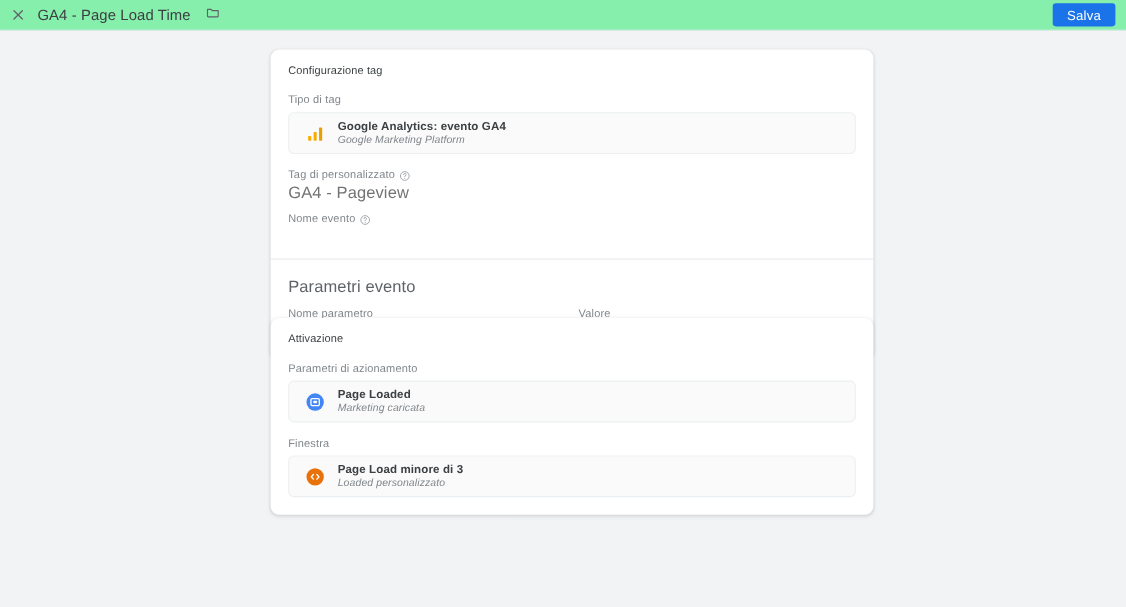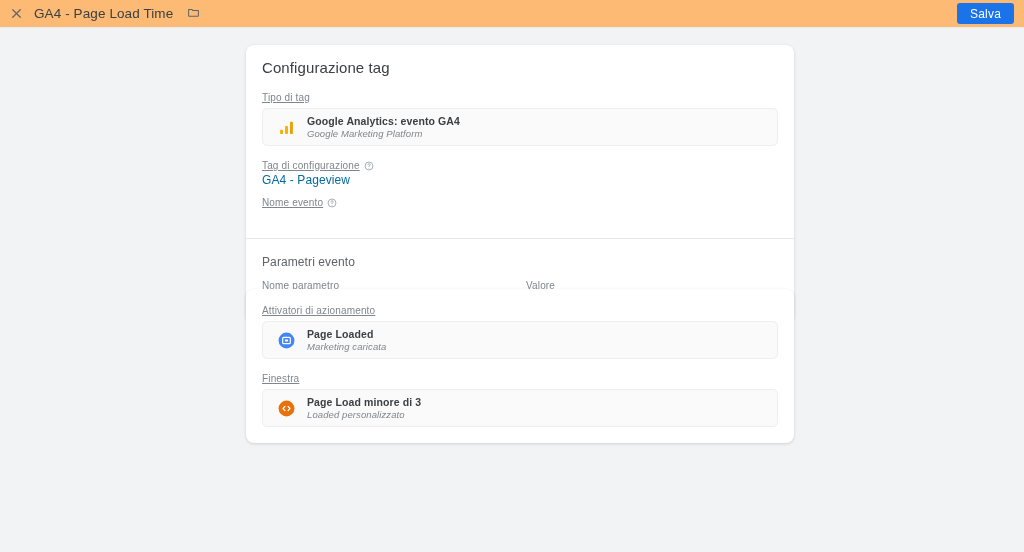--- a/index.html
+++ b/index.html
@@ -16,21 +16,21 @@
     color: #202124;
     -webkit-font-smoothing: antialiased;
   }
 
   
   .topbar {
     position: absolute;
     top: 0; left: 0;
     width: 1024px;
     height: 28px;
-    background: #fdba74;
+    background: #86efac;
     border-bottom: 1px solid #e8eaed;
     display: flex;
     align-items: center;
   }
 
   .close-btn {
     width: 28px;
     height: 28px;
     margin-left: 2px;
     display: flex;
@@ -95,39 +95,38 @@
     width: 548px;
     background: #ffffff;
     border-radius: 8px;
     box-shadow: 0 1px 2px rgba(60,64,67,.10), 0 1px 3px 1px rgba(60,64,67,.06);
   }
 
   #card-tag-config { top: 16px; }
   #card-activation { top: 260px; }
 
   .card-title {
-    font-size: 15px;
+    font-size: 10px;
     color: #3c4043;
     padding: 14px 16px 0 16px;
     letter-spacing: .1px;
   }
 
   .field-label {
     font-size: 10px;
     color: #80868b;
     letter-spacing: .15px;
     display: flex;
     align-items: center;
     gap: 4px;
-    text-decoration: underline;
   }
 
   .field-value {
-    font-size: 12px;
-    color: #0369a1;
+    font-size: 15px;
+    color: #737373;
     letter-spacing: .1px;
     margin-top: 2px;
   }
 
   .help-icon { display: inline-flex; }
 
   .section-body { padding: 0 16px; }
 
   
   .chip-box {
@@ -235,21 +234,21 @@
         </span>
         <span class="chip-texts">
           <span class="chip-title">Google Analytics: evento GA4</span>
           <span class="chip-sub">Google Marketing Platform</span>
         </span>
       </div>
 
       <div class="spacer-14"></div>
 
       <div class="field-label">
-        <span>Tag di configurazione</span>
+        <span>Tag di personalizzato</span>
         <span class="help-icon">
           <svg width="10" height="10" viewBox="0 0 24 24" fill="none" stroke="#9aa0a6" stroke-width="2">
             <circle cx="12" cy="12" r="9.5"></circle>
             <path d="M9.4 9.2a2.7 2.7 0 1 1 3.4 2.6c-.6.2-.8.7-.8 1.3v.6" stroke-linecap="round"></path>
             <circle cx="12" cy="17.2" r="1.1" fill="#9aa0a6" stroke="none"></circle>
           </svg>
         </span>
       </div>
       <div class="field-value">GA4 - Pageview</div>
 
@@ -267,45 +266,46 @@
       </div>
 
       <div class="spacer-16"></div>
     </div>
 
     <div class="divider"></div>
 
     <div class="section-body">
       <div class="spacer-14"></div>
 
-      <div class="field-value" style="color:#5f6368;font-size:12px;">Parametri evento</div>
+      <div class="field-value" style="color:#5f6368;font-size:15px;">Parametri evento</div>
 
       <div class="param-grid">
         <div>
           <div class="field-label">Nome parametro</div>
           <div class="field-value">loading_time_sec</div>
         </div>
         <div>
           <div class="field-label">Valore</div>
           <div class="field-value">{{CJS - Page Load Time}}</div>
         </div>
       </div>
 
       <div class="spacer-16"></div>
     </div>
   </div>
 
   <div class="card" id="card-activation">
 
+    <div class="card-title">Attivazione</div>
 
     <div class="section-body">
 
       <div class="spacer-16"></div>
 
-      <div class="field-label">Attivatori di azionamento</div>
+      <div class="field-label">Parametri di azionamento</div>
 
       <div class="chip-box">
         <span class="chip-icon">
           <svg width="19" height="19" viewBox="0 0 24 24">
             <circle cx="12" cy="12" r="10" fill="#4285f4"></circle>
             <rect x="7.2" y="8" width="9.6" height="8" rx="1.3" fill="none" stroke="#ffffff" stroke-width="1.5"></rect>
             <rect x="10" y="10.6" width="4" height="2.8" rx=".5" fill="#ffffff"></rect>
           </svg>
         </span>
         <span class="chip-texts">

